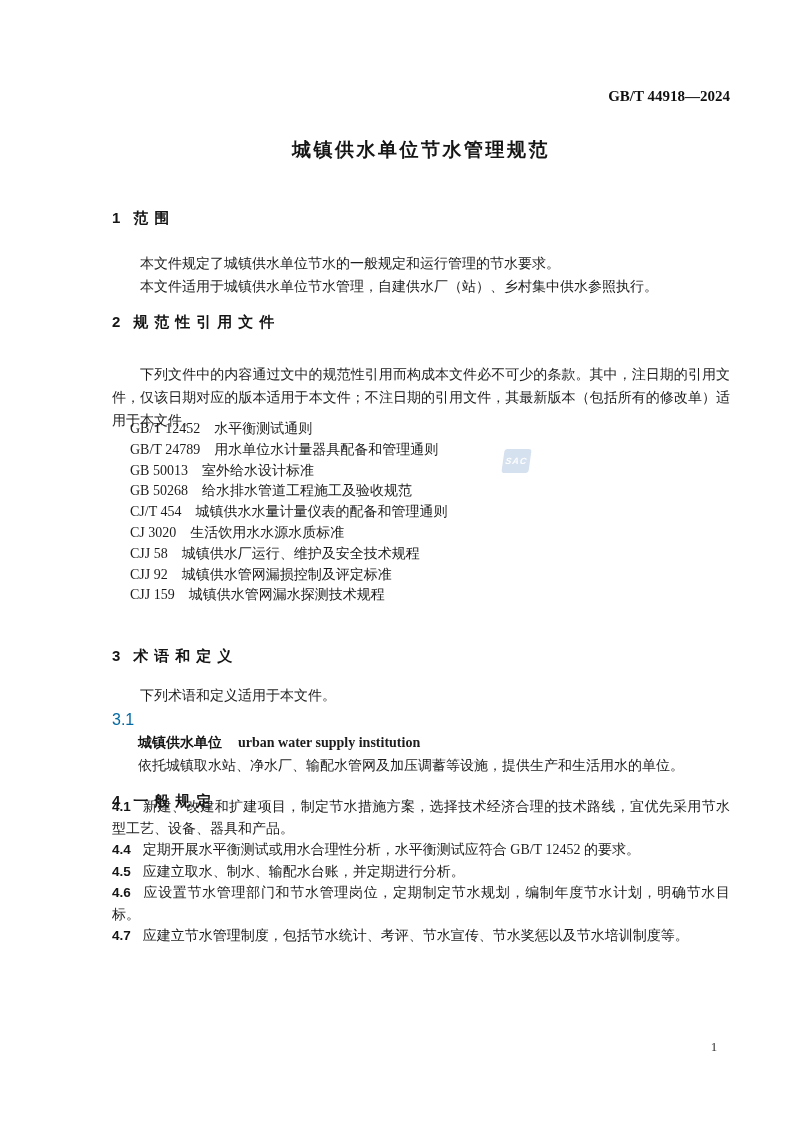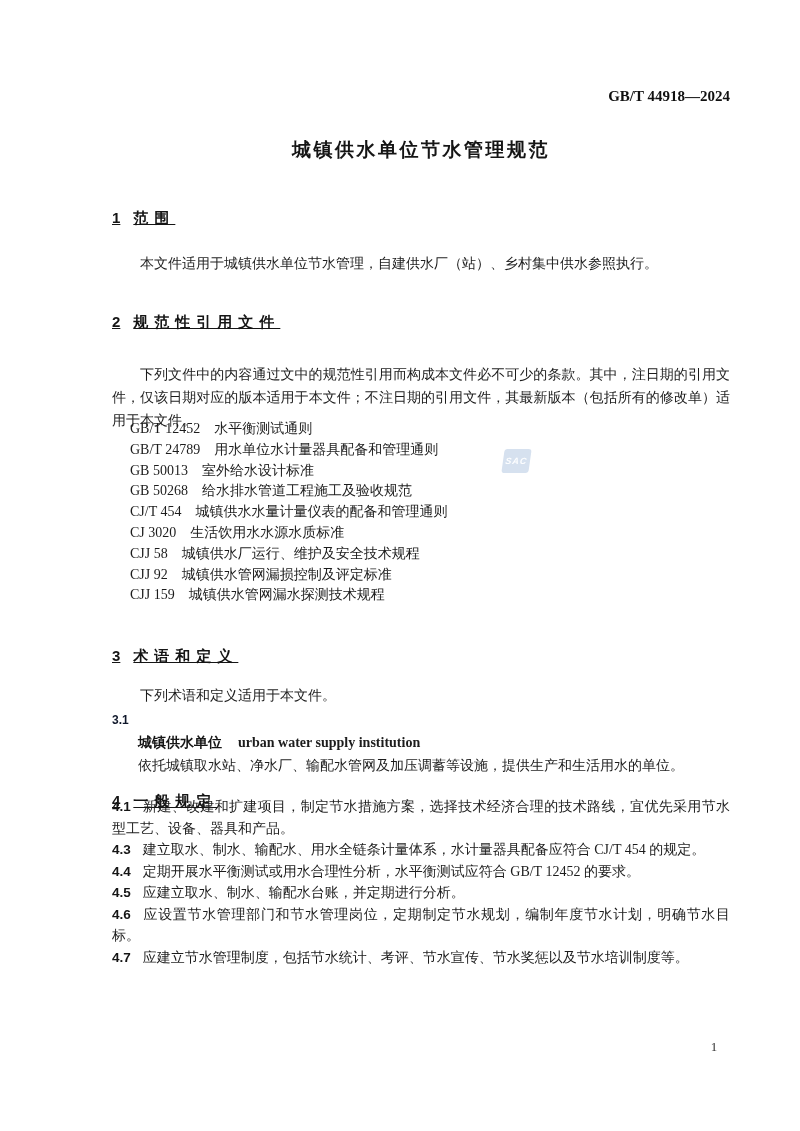--- a/index.html
+++ b/index.html
@@ -24,42 +24,41 @@
     top:136px; text-align:center;
     font-family:"Liberation Sans", sans-serif;
     font-weight:700; font-size:19px; letter-spacing:2.5px;
     line-height:28px; color:#151515;
   }
   .sec-heading {
     font-family:"Liberation Sans", sans-serif;
     font-weight:700; font-size:15px; line-height:20px;
     letter-spacing:6px; color:#151515;
     white-space:nowrap;
-    text-decoration:underline;
   }
   .sec-heading .sec-num { letter-spacing:0; margin-right:13px; }
   .sh-1 { top:208px; } .sh-2 { top:312px; } .sh-3 { top:646px; } .sh-4 { top:791px; }
 
   .para, .clause, .ref-line, .term-def, .plain-line {
     font-size:14px; line-height:23px; margin:0;
     font-family:"Liberation Serif", serif;
   }
   .para { text-indent:2em; text-align:justify; }
   .s1-paras { top:252px; }
   .s2-intro { top:363px; }
   .s3-intro { top:684px; }
 
   .ref-list { top:419px; }
   .ref-line { line-height:20.8px; padding-left:18px; text-align:left; }
   .ref-code { margin-right:14px; white-space:nowrap; }
 
   .term-block { top:709px; }
   .term-id {
     font-family:"Liberation Sans", sans-serif;
-    font-weight:700; font-size:12px; line-height:22px; color:#0f172a;
+    font-weight:400; font-size:16px; line-height:22px; color:#0369a1;
   }
   .term-line { padding-left:26px; line-height:23px; font-size:14px; }
   .term-zh { font-family:"Liberation Sans", sans-serif; font-weight:700; color:#151515; }
   .term-en { font-family:"Liberation Serif", serif; font-weight:700; margin-left:16px;text-align:right; }
   .term-def { padding-left:26px; line-height:23px; }
 
   .clauses { top:796px; }
   .clause { line-height:21.5px; text-align:justify; text-align-last:left; }
   .clause-num {
     font-family:"Liberation Sans", sans-serif;
@@ -95,20 +94,21 @@
   <div class="abs doc-title">城镇供水单位节水管理规范</div>
 
   <div class="watermark">
     <span>SAC</span>
   </div>
 
   <div class="abs sec-heading sh-1">
     <span class="sec-num">1</span><span>范围</span>
   </div>
   <div class="abs s1-paras">
+    <p class="para">本文件规定了城镇供水单位节水的一般规定和运行管理的节水要求。</p>
     <p class="para">本文件适用于城镇供水单位节水管理，自建供水厂（站）、乡村集中供水参照执行。</p>
   </div>
 
   <div class="abs sec-heading sh-2">
     <span class="sec-num">2</span><span>规范性引用文件</span>
   </div>
   <p class="abs para s2-intro">下列文件中的内容通过文中的规范性引用而构成本文件必不可少的条款。其中，注日期的引用文件，仅该日期对应的版本适用于本文件；不注日期的引用文件，其最新版本（包括所有的修改单）适用于本文件。</p>
 
   <div class="abs ref-list">
     <div class="ref-line"><span class="ref-code">GB/T 12452</span><span>水平衡测试通则</span></div>
@@ -134,21 +134,20 @@
     </div>
     <p class="term-def">依托城镇取水站、净水厂、输配水管网及加压调蓄等设施，提供生产和生活用水的单位。</p>
   </div>
 
   <div class="abs sec-heading sh-4">
     <span class="sec-num">4</span><span>一般规定</span>
   </div>
 
   <div class="abs clauses">
     <p class="clause"><span class="clause-num">4.1</span><span>新建、改建和扩建项目，制定节水措施方案，选择技术经济合理的技术路线，宜优先采用节水型工艺、设备、器具和产品。</span></p>
-    <p class="clause"><span class="clause-num">4.3</span><span>建立取水、制水、输配水、用水全链条计量体系，水计量器具配备应符合 CJ/T 454 的规定。</span></p>
     <p class="clause"><span class="clause-num">4.4</span><span>定期开展水平衡测试或用水合理性分析，水平衡测试应符合 GB/T 12452 的要求。</span></p>
     <p class="clause"><span class="clause-num">4.5</span><span>应建立取水、制水、输配水台账，并定期进行分析。</span></p>
     <p class="clause"><span class="clause-num">4.6</span><span>应设置节水管理部门和节水管理岗位，定期制定节水规划，编制年度节水计划，明确节水目标。</span></p>
     <p class="clause"><span class="clause-num">4.7</span><span>应建立节水管理制度，包括节水统计、考评、节水宣传、节水奖惩以及节水培训制度等。</span></p>
   </div>
 
   <div class="page-num">1</div>
 
 </div>
 

